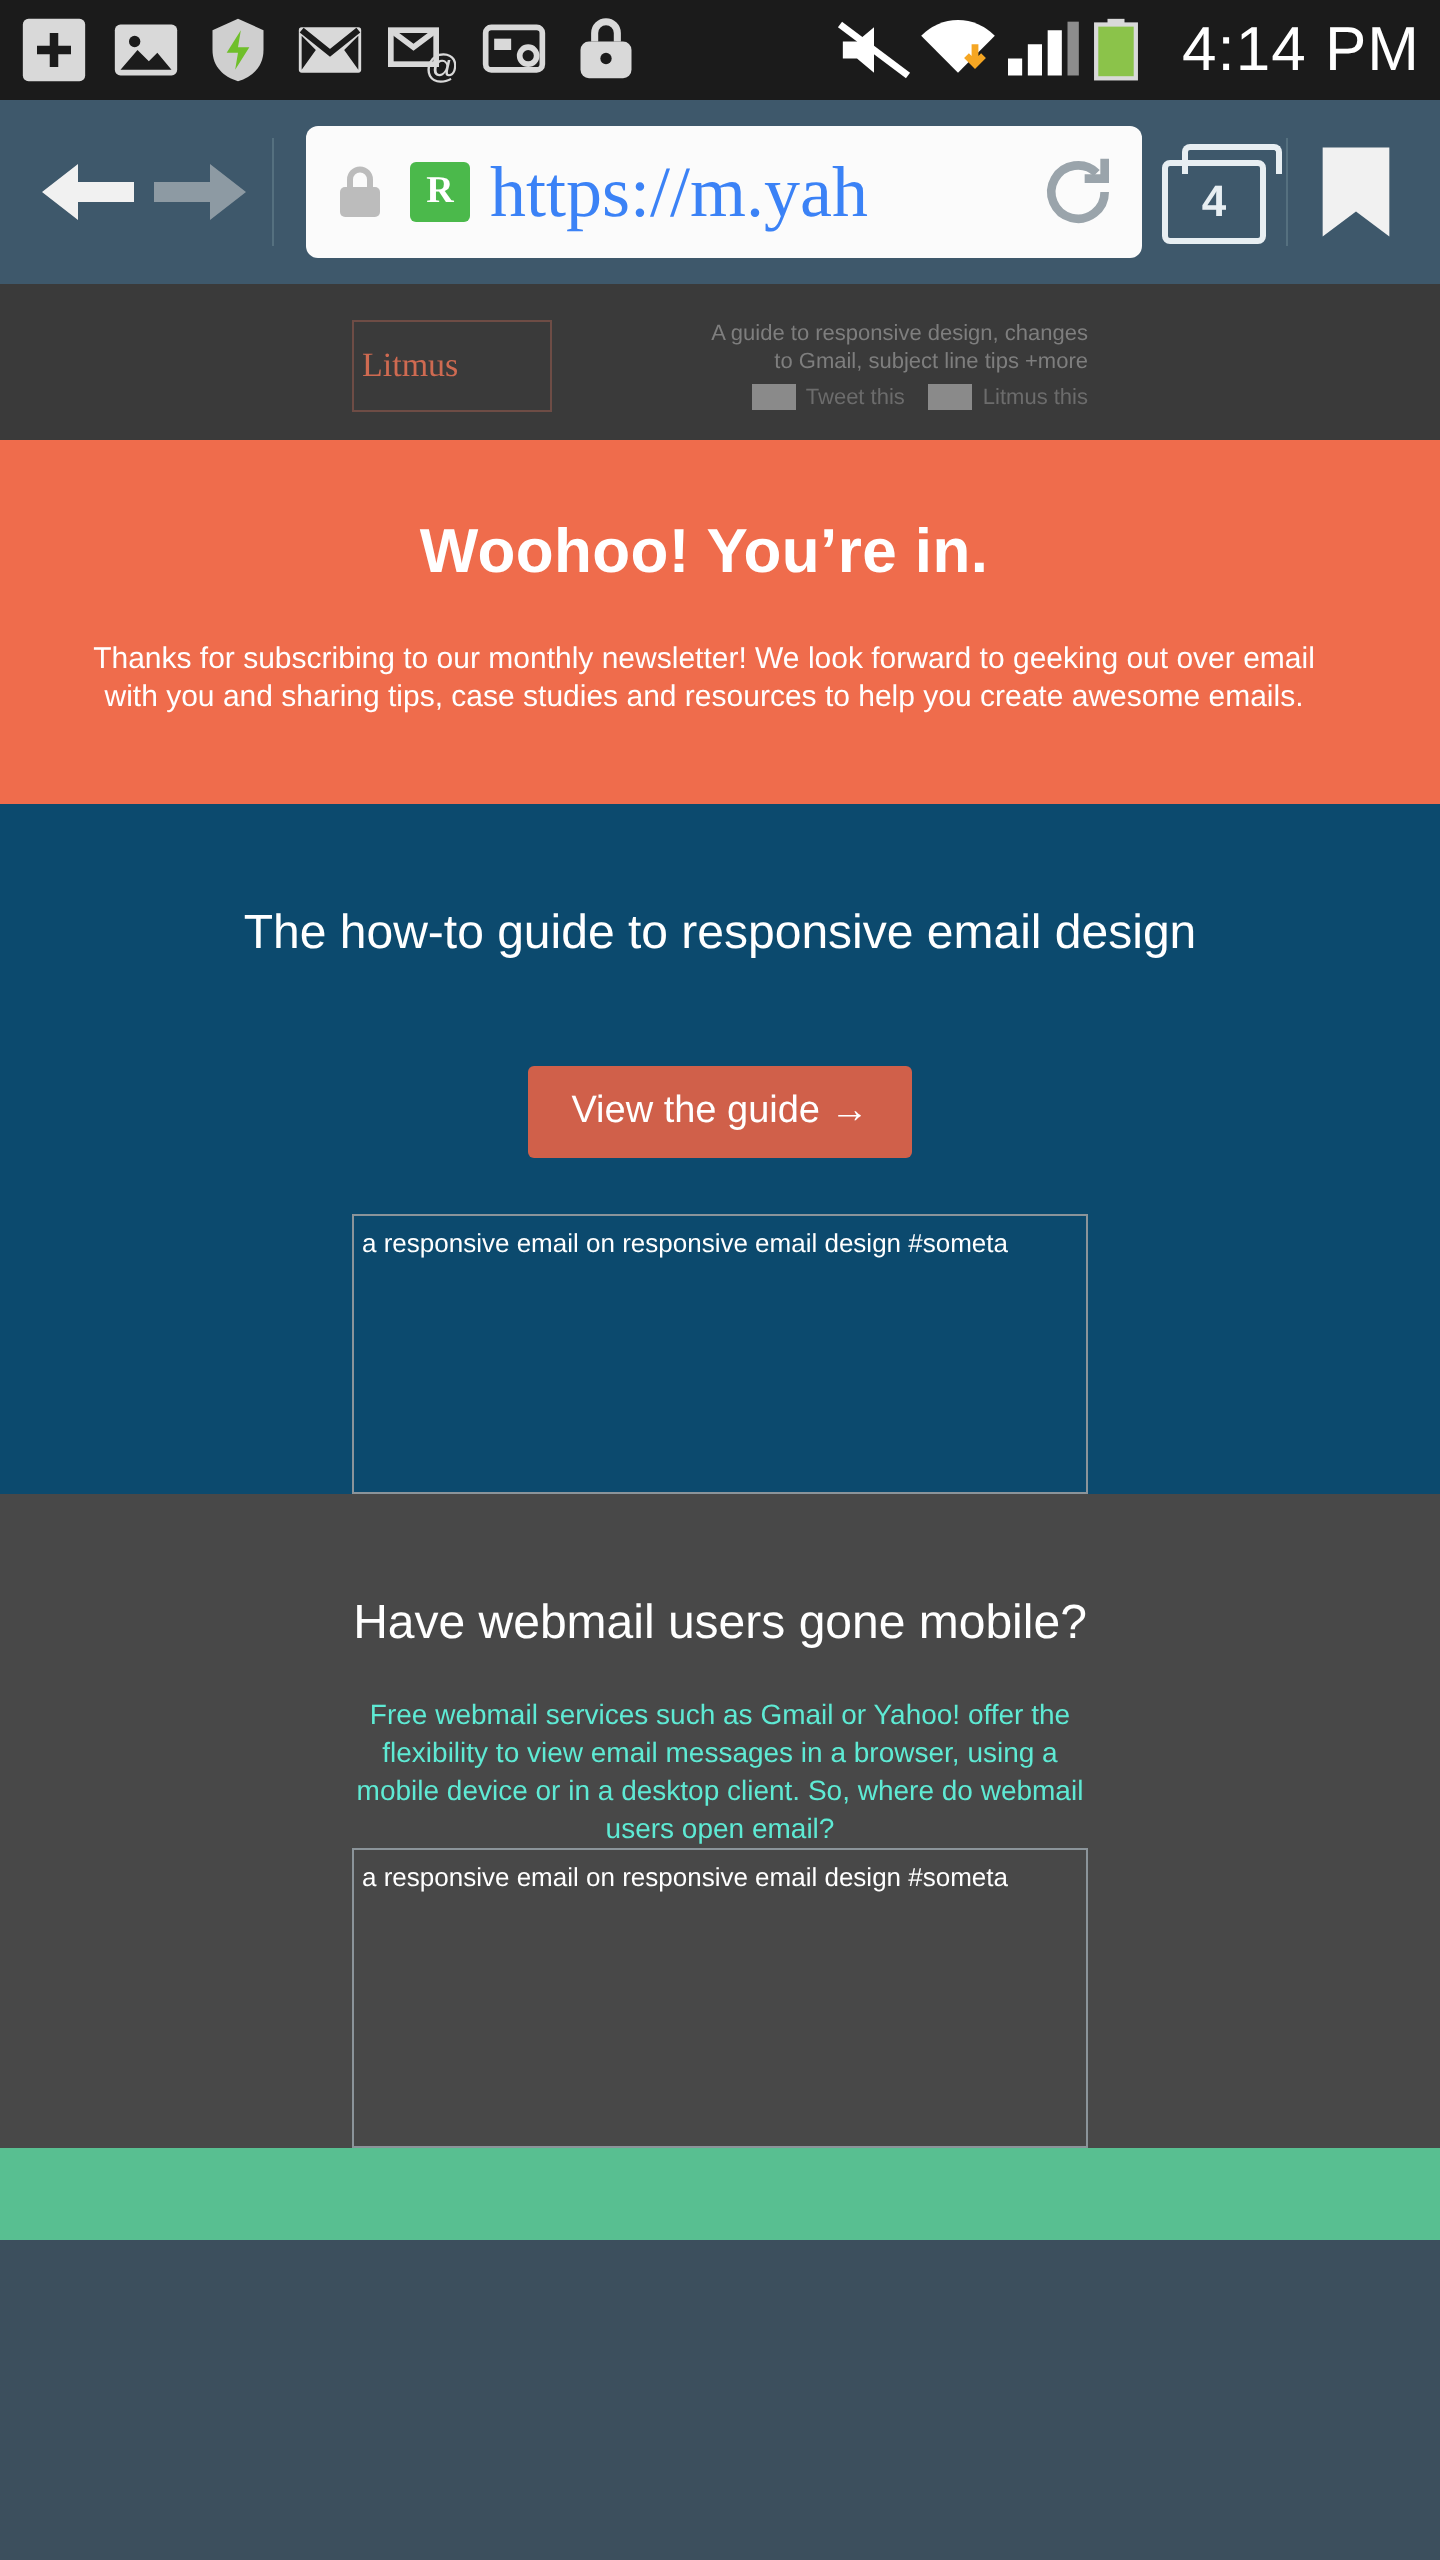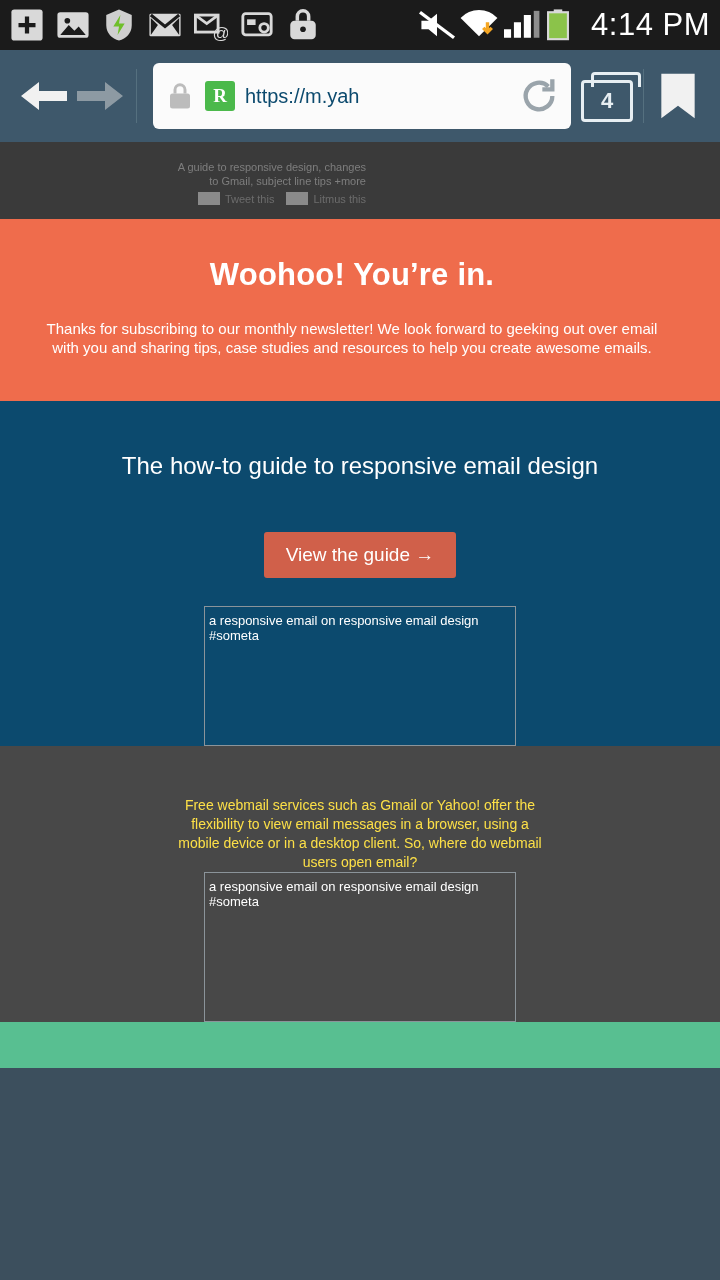--- a/index.html
+++ b/index.html
@@ -12,21 +12,21 @@
   .sb-ico{width:34px;height:34px;position:relative;display:inline-block;}
   .clock{color:#fff;font-size:31px;letter-spacing:.5px;margin-left:6px;font-family:"Liberation Sans",sans-serif;}
 
   
   .chrome{height:92px;background:#3e586b;display:flex;align-items:center;padding:0 14px;box-sizing:border-box;}
   .navbtn{width:58px;height:58px;display:flex;align-items:center;justify-content:center;}
   .divider{width:1px;height:54px;background:#55707f;margin:0 6px;}
   .urlbar{flex:1;height:66px;background:#fbfbfb;border-radius:6px;margin:0 10px;display:flex;align-items:center;padding:0 12px;box-sizing:border-box;}
   .lock{width:30px;height:30px;margin-right:10px;opacity:.55;}
   .favicon{width:30px;height:30px;background:#4bb94b;border-radius:3px;color:#fff;font-size:19px;font-weight:bold;display:flex;align-items:center;justify-content:center;font-family:"Liberation Serif",serif;}
-  .urltext{flex:1;color:#0c4a6e;font-size:20px;margin-left:10px;white-space:nowrap;overflow:hidden;}
+  .urltext{flex:1;color:#3b82f6;font-size:36px;margin-left:10px;white-space:nowrap;overflow:hidden;font-family:Liberation Serif, serif;}
   .reload{width:40px;height:40px;margin-left:2px;}
   .tabs{width:56px;height:52px;position:relative;display:flex;align-items:center;justify-content:center;}
   .tabcount{position:absolute;left:0;top:10px;width:46px;height:36px;border:3px solid #e7eef2;border-radius:4px;display:flex;align-items:center;justify-content:center;color:#e7eef2;font-size:22px;font-weight:bold;}
   .tabback{position:absolute;left:10px;top:2px;width:44px;height:12px;border:3px solid #e7eef2;border-bottom:none;border-radius:4px 4px 0 0;}
   .bookmark{width:56px;display:flex;align-items:center;justify-content:center;}
 
   
   .page{width:720px;height:1138px;overflow:hidden;background:#3c4f5d;}
 
   .preheader{background:#3a3a3a;padding:18px 0 14px 0;display:flex;justify-content:center;}
@@ -41,25 +41,25 @@
   .hero h1{margin:0 0 26px 0;color:#fff;font-size:31px;font-weight:bold;letter-spacing:.2px;}
   .hero p{margin:0;color:#fff;font-size:15px;line-height:19px;}
   .hero .emph{margin-top:26px;font-weight:bold;font-size:14px;color:#4a2a20;}
 
   .sec{padding:50px 40px 0 40px;box-sizing:border-box;text-align:center;}
   .sec.dark{background:#0c4a6e;}
   .sec.grey{background:#484848;}
   .sec.green{background:#58bf91;}
   .sec h2{margin:0 0 22px 0;font-size:24px;color:#fff;font-weight:normal;line-height:29px;}
   .sec p{margin:0;font-size:14px;line-height:19px;color:#cfd6da;max-width:380px;margin-left:auto;margin-right:auto;}
-  .sec.grey p{color:#fde047;}
+  .sec.grey p{color:#5eead4;}
   .btn{display:inline-block;margin:30px 0 28px 0;padding:12px 22px;border-radius:3px;color:#fff;font-size:19px;}
   .btn.orange{background:#d0604a;}
   .btn.grey{background:#9a9a9a;}
-  .altbox{width:312px;height:140px;margin:0 auto;border:1px solid #8b949a;color:#fff;font-size:13px;text-align:left;padding:6px 4px;box-sizing:border-box;}
+  .altbox{width:368px;height:140px;margin:0 auto;border:1px solid #8b949a;color:#fff;font-size:13px;text-align:left;padding:6px 4px;box-sizing:border-box;}
   .altbox.tall{height:150px;}
   .greenwrap{padding-top:46px;}
 </style>
 </head>
 <body>
 
 <div class="statusbar">
   <div class="sb-left">
     <span class="sb-ico">
       <svg width="34" height="34" viewBox="0 0 24 24">
@@ -175,20 +175,21 @@
     <svg width="44" height="50" viewBox="0 0 30 36">
         <path d="M3 2h24v32l-12-9-12 9z" fill="#f1f1f1"></path>
       </svg>
   </div>
 </div>
 
 <div class="page">
 
   <div class="preheader">
     <div class="ph-inner">
+      <div class="logo">Litmus</div>
       <div>
         <div class="ph-text">A guide to responsive design, changes to Gmail, subject line tips +more</div>
         <div class="ph-links">
           <span class="ph-link">
             <span class="ph-box"></span>
             <span>Tweet this</span>
           </span>
           <span class="ph-link">
             <span class="ph-box"></span>
             <span>Litmus this</span>
@@ -203,20 +204,21 @@
     <p>Thanks for subscribing to our monthly newsletter! We look forward to geeking out over email with you and sharing tips, case studies and resources to help you create awesome emails.</p>
   </div>
 
   <div class="sec dark">
     <h2>The how-to guide to responsive email design</h2>
     <a class="btn orange">View the guide →</a>
     <div class="altbox">a responsive email on responsive email design #someta</div>
   </div>
 
   <div class="sec grey">
+    <h2>Have webmail users gone mobile?</h2>
     <p>Free webmail services such as Gmail or Yahoo! offer the flexibility to view email messages in a browser, using a mobile device or in a desktop client. So, where do webmail users open email?</p>
     <div class="altbox tall">a responsive email on responsive email design #someta</div>
   </div>
 
   <div class="sec green greenwrap">
     
   </div>
 
 </div>
 

